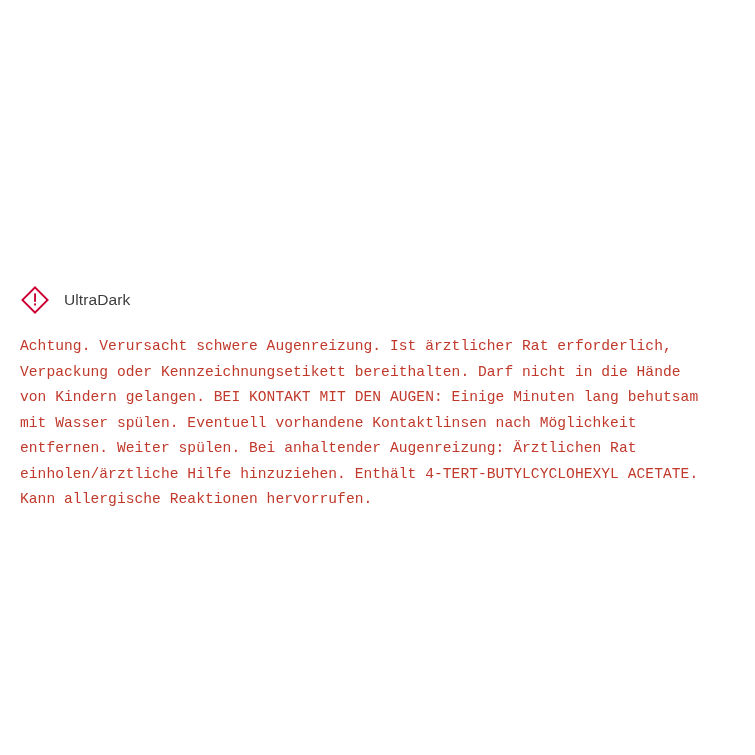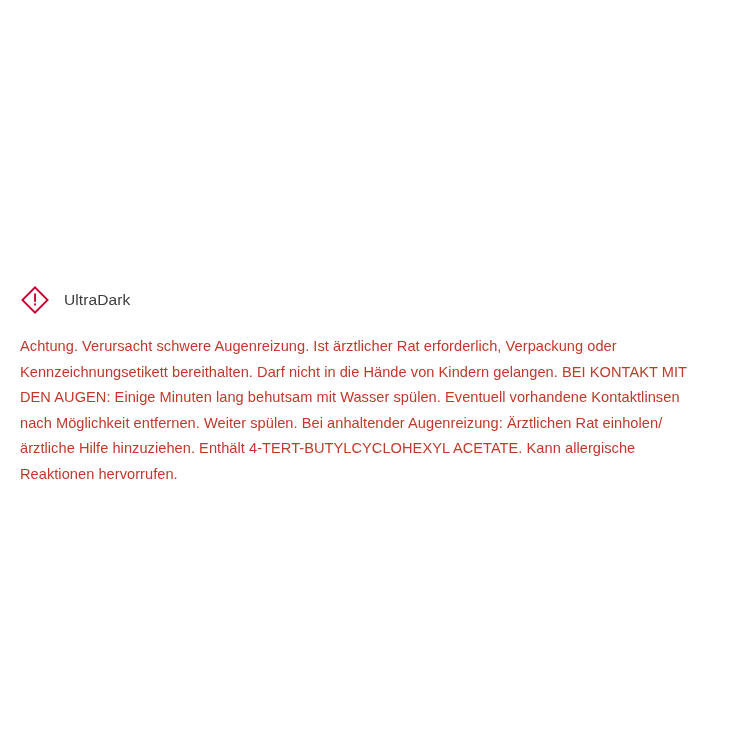--- a/index.html
+++ b/index.html
@@ -47,20 +47,21 @@
     line-height: 1;
   }
   .hazard-text {
     margin-top: 17px;
     font-size: 14.6px;
     line-height: 25.5px;
     color: #c0392b;
     letter-spacing: 0.05px;
     text-align: left;
     max-width: 692px;
+    font-family: Liberation Mono, monospace;
   }
 </style>
 </head>
 <body>
 
 <div class="page">
 
   <div class="hazard-block">
 
     <div class="hazard-header">

